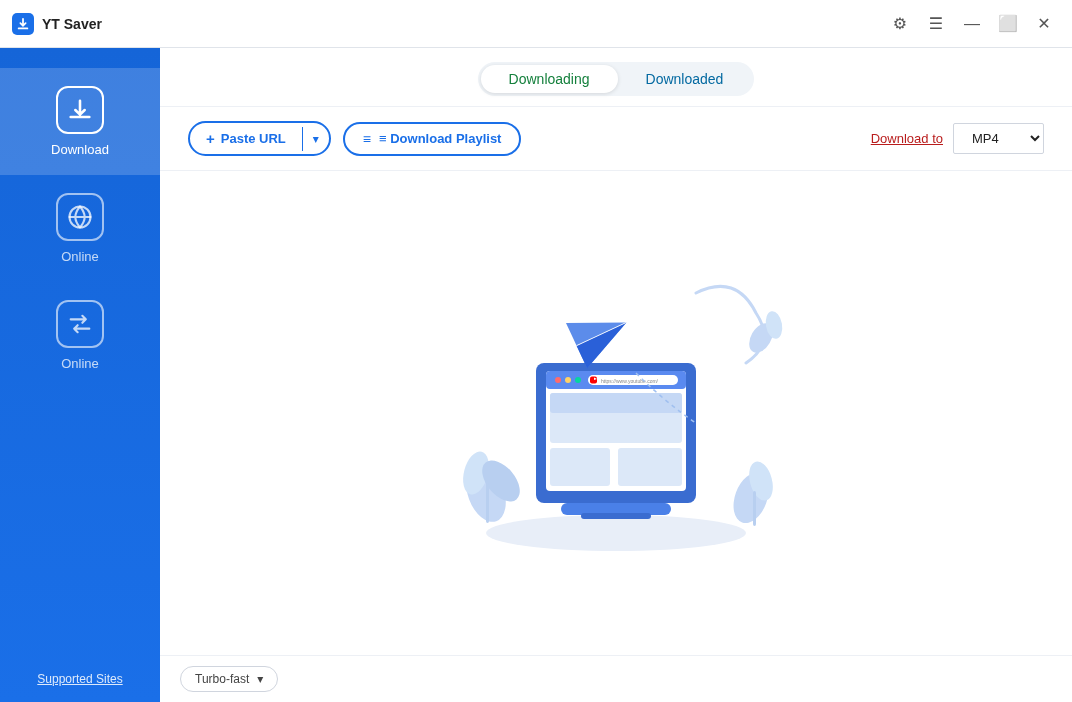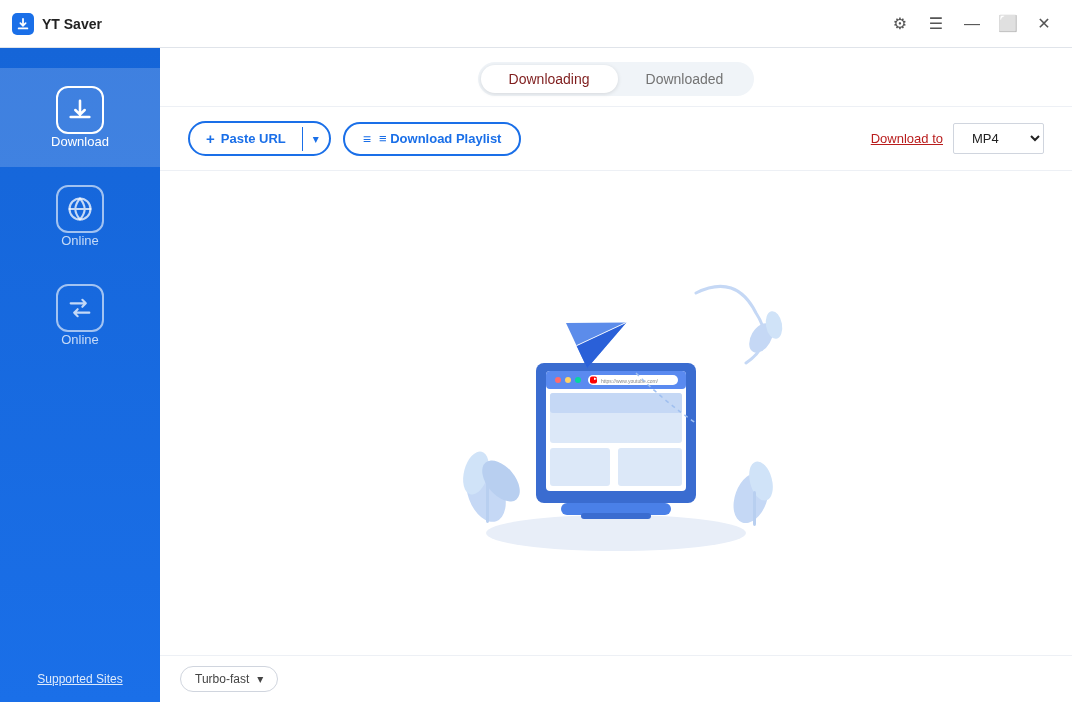--- a/index.html
+++ b/index.html
@@ -23,41 +23,41 @@
 
     
     .sidebar {
       width: 160px; background: linear-gradient(180deg, #1565d8 0%, #1a6fe8 100%);
       display: flex; flex-direction: column; align-items: center;
       padding-top: 20px; flex-shrink: 0; position: relative;
     }
     .nav-item {
       display: flex; flex-direction: column; align-items: center;
       width: 100%; padding: 18px 0; cursor: pointer; color: rgba(255,255,255,0.75);
-      font-size: 13px; gap: 0; transition: background 0.15s;
+      font-size: 13px; gap: 8px; transition: background 0.15s;
     }
     .nav-item.active { background: rgba(255,255,255,0.18); color: #fff; }
     .nav-item svg { width: 28px; height: 28px; fill: none; stroke: currentColor; stroke-width: 2; stroke-linecap: round; stroke-linejoin: round; }
     .nav-item.active svg { stroke: #fff; }
     .nav-item-icon-box { width: 48px; height: 48px; border: 2px solid rgba(255,255,255,0.6); border-radius: 12px; display: flex; align-items: center; justify-content: center; }
     .nav-item.active .nav-item-icon-box { border-color: #fff; }
     .sidebar-bottom { margin-top: auto; padding-bottom: 16px; width: 100%; display: flex; flex-direction: column; align-items: center; gap: 10px; }
     .supported-sites-link { color: rgba(255,255,255,0.85); font-size: 12px; text-decoration: underline; cursor: pointer; }
 
     
     .content { flex: 1; background: #fff; display: flex; flex-direction: column; overflow: hidden; }
 
     
     .tabs-bar { display: flex; justify-content: center; padding: 14px 0 10px; border-bottom: 1px solid #edf0f5; }
     .tab-group { display: flex; background: #f0f4f8; border-radius: 20px; padding: 3px; }
     .tab-btn {
       padding: 6px 28px; border-radius: 16px; border: none; background: transparent;
-      font-size: 14px; cursor: pointer; color: #737373; font-weight: 500; transition: all 0.15s;
-    }
-    .tab-btn.active { background: #fff; color: #7f1d1d; box-shadow: 0 1px 4px rgba(0,0,0,0.12); }
+      font-size: 14px; cursor: pointer; color: #0369a1; font-weight: 500; transition: all 0.15s;
+    }
+    .tab-btn.active { background: #fff; color: #15803d; box-shadow: 0 1px 4px rgba(0,0,0,0.12); }
 
     
     .toolbar { display: flex; align-items: center; padding: 14px 28px; gap: 12px; border-bottom: 1px solid #edf0f5; }
     .paste-url-btn {
       display: flex; align-items: center; gap: 0; border: 2px solid #1a6fe8;
       border-radius: 22px; overflow: hidden; background: #fff; cursor: pointer;
     }
     .paste-url-main {
       padding: 7px 16px; background: transparent; border: none; color: #1a6fe8;
       font-size: 13px; font-weight: 600; cursor: pointer; display: flex; align-items: center; gap: 6px;

